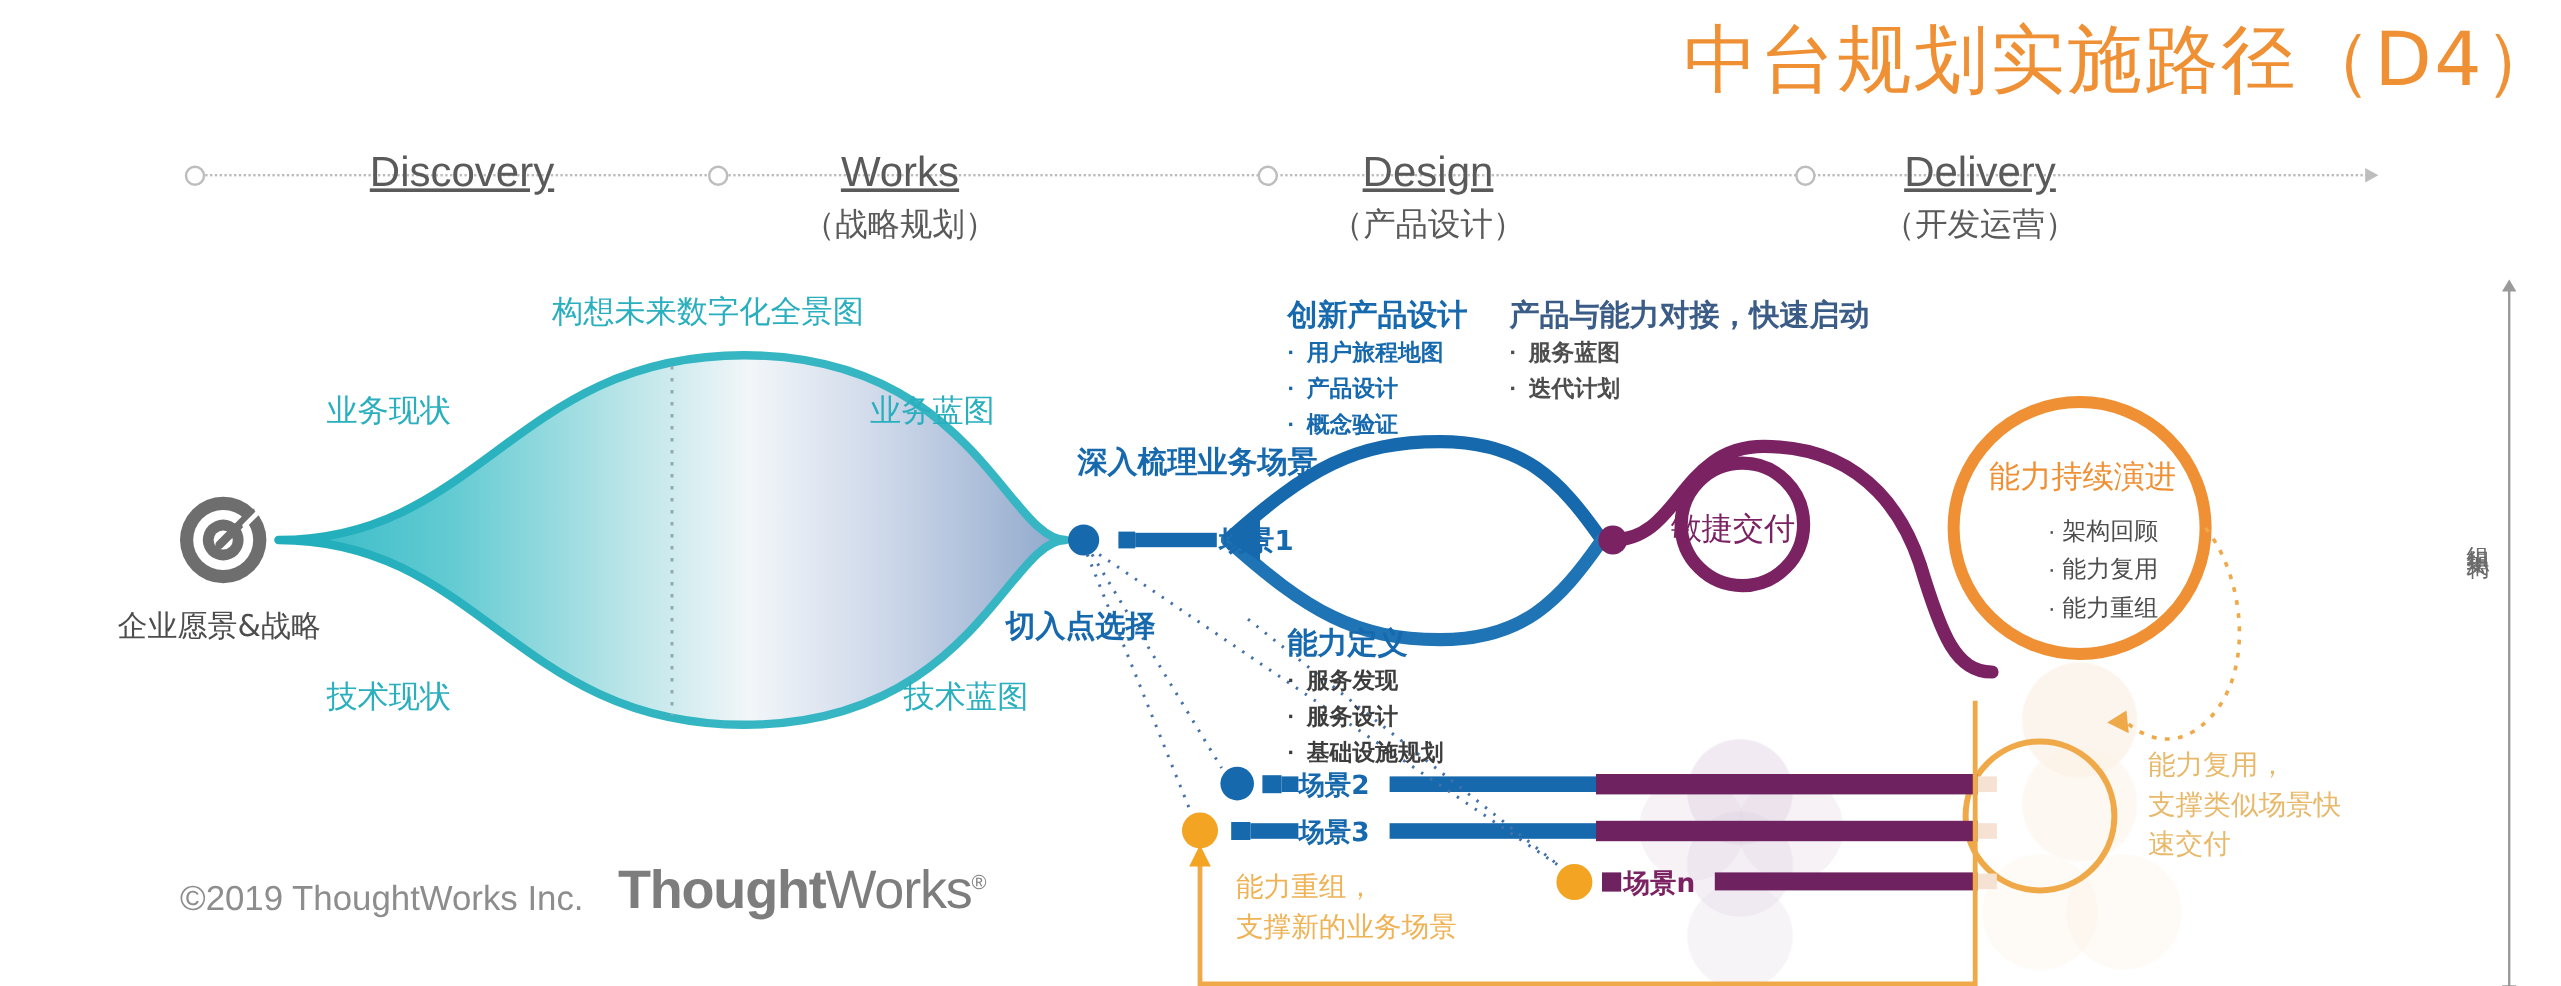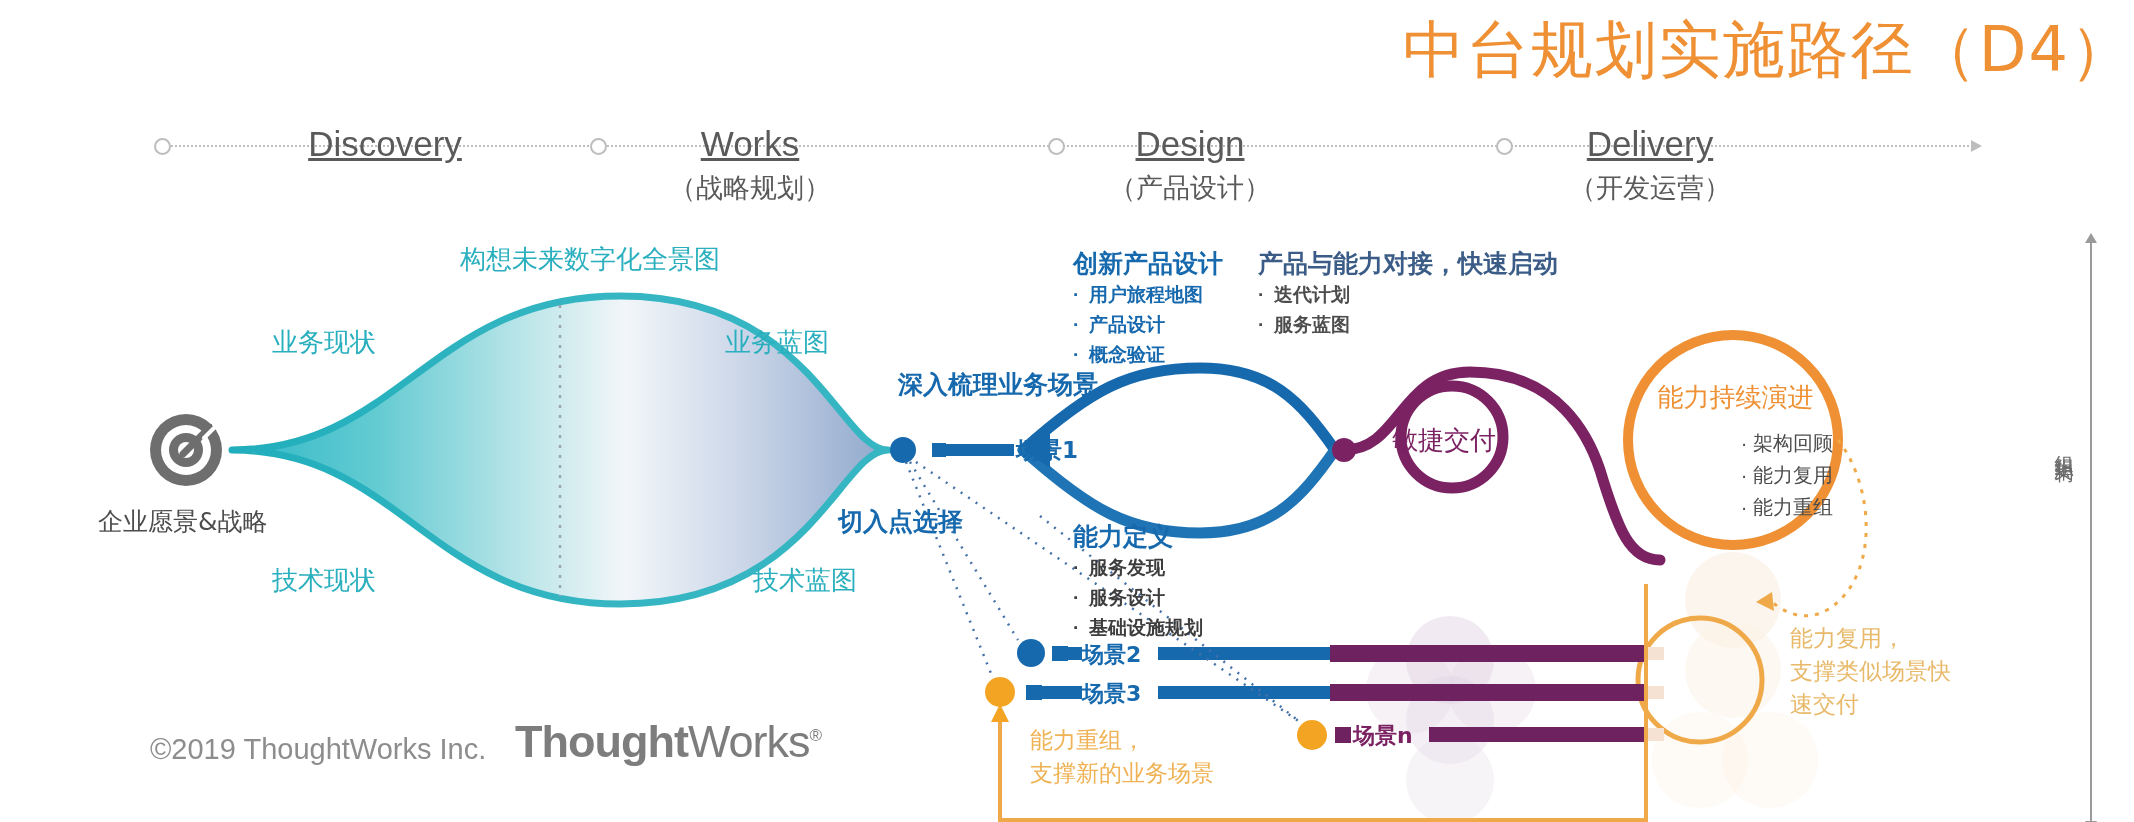--- a/index.html
+++ b/index.html
@@ -243,36 +243,36 @@
 
 <div class="abs" style="left:1073px;top:246px;">
   <div class="hdr blue nowrap">创新产品设计</div>
   <div class="bul blue nowrap"><span class="dot">·</span><span>用户旅程地图</span></div>
   <div class="bul blue nowrap"><span class="dot">·</span><span>产品设计</span></div>
   <div class="bul blue nowrap"><span class="dot">·</span><span>概念验证</span></div>
 </div>
 
 <div class="abs" style="left:1258px;top:246px;">
   <div class="hdr nowrap" style="color:#3B5C86;">产品与能力对接，快速启动</div>
+  <div class="bul nowrap" style="color:#4d4d4d;"><span class="dot">·</span><span>服务蓝图</span></div>
   <div class="bul nowrap" style="color:#4d4d4d;"><span class="dot">·</span><span>迭代计划</span></div>
-  <div class="bul nowrap" style="color:#4d4d4d;"><span class="dot">·</span><span>服务蓝图</span></div>
 </div>
 
 <div class="abs" style="left:1073px;top:519px;">
   <div class="hdr blue nowrap">能力定义</div>
   <div class="bul nowrap" style="color:#3d3d3d;"><span class="dot">·</span><span>服务发现</span></div>
   <div class="bul nowrap" style="color:#3d3d3d;"><span class="dot">·</span><span>服务设计</span></div>
   <div class="bul nowrap" style="color:#3d3d3d;"><span class="dot">·</span><span>基础设施规划</span></div>
 </div>
 
 <div class="abs t-label purple nowrap" style="left:1392px;top:423px;font-size:26px;">敏捷交付</div>
 
 <div class="abs" style="left:1638px;top:380px;width:195px;text-align:center;">
   <div class="nowrap" style="font-size:26px;color:#EE9033;font-family:'DejaVu Sans','Liberation Sans',sans-serif;">能力持续演进</div>
-  <div style="margin-top:12px;text-align:right;padding-left:34px;">
+  <div style="margin-top:12px;text-align:center;padding-left:34px;">
     <div class="nowrap" style="font-size:20px;color:#4d4d4d;line-height:32px;"><span class="dot">·</span>&nbsp;<span>架构回顾</span></div>
     <div class="nowrap" style="font-size:20px;color:#4d4d4d;line-height:32px;"><span class="dot">·</span>&nbsp;<span>能力复用</span></div>
     <div class="nowrap" style="font-size:20px;color:#4d4d4d;line-height:32px;"><span class="dot">·</span>&nbsp;<span>能力重组</span></div>
   </div>
 </div>
 
 <div class="abs scen-label blue" style="left:1082px;top:640px;">场景2</div>
 <div class="abs scen-label blue" style="left:1082px;top:679px;">场景3</div>
 <div class="abs scen-label purple" style="left:1353px;top:721px;">场景n</div>
 

